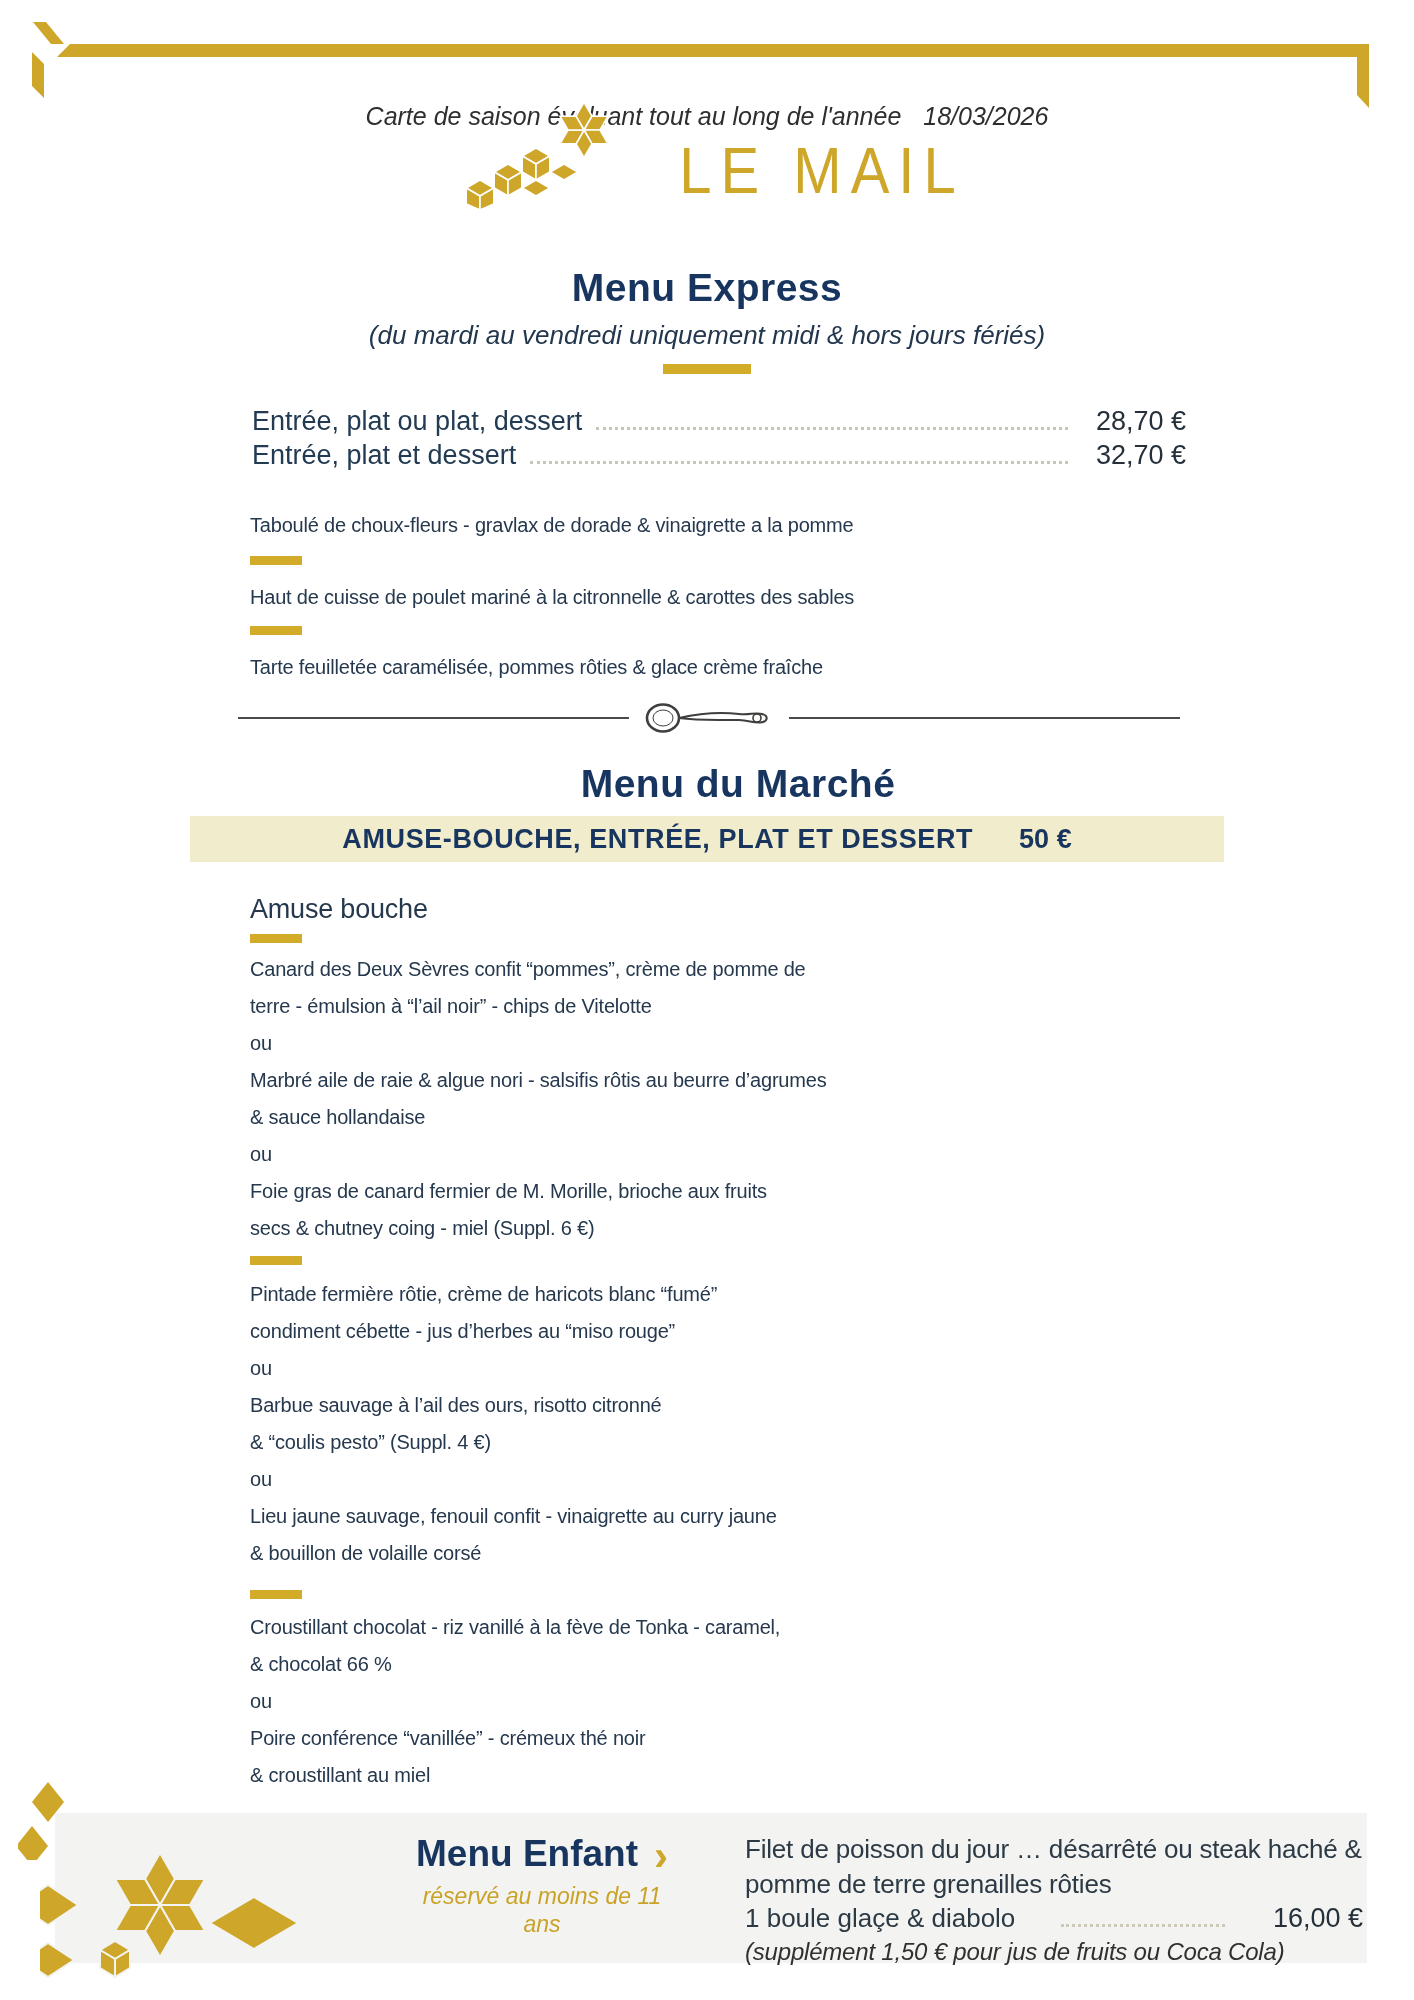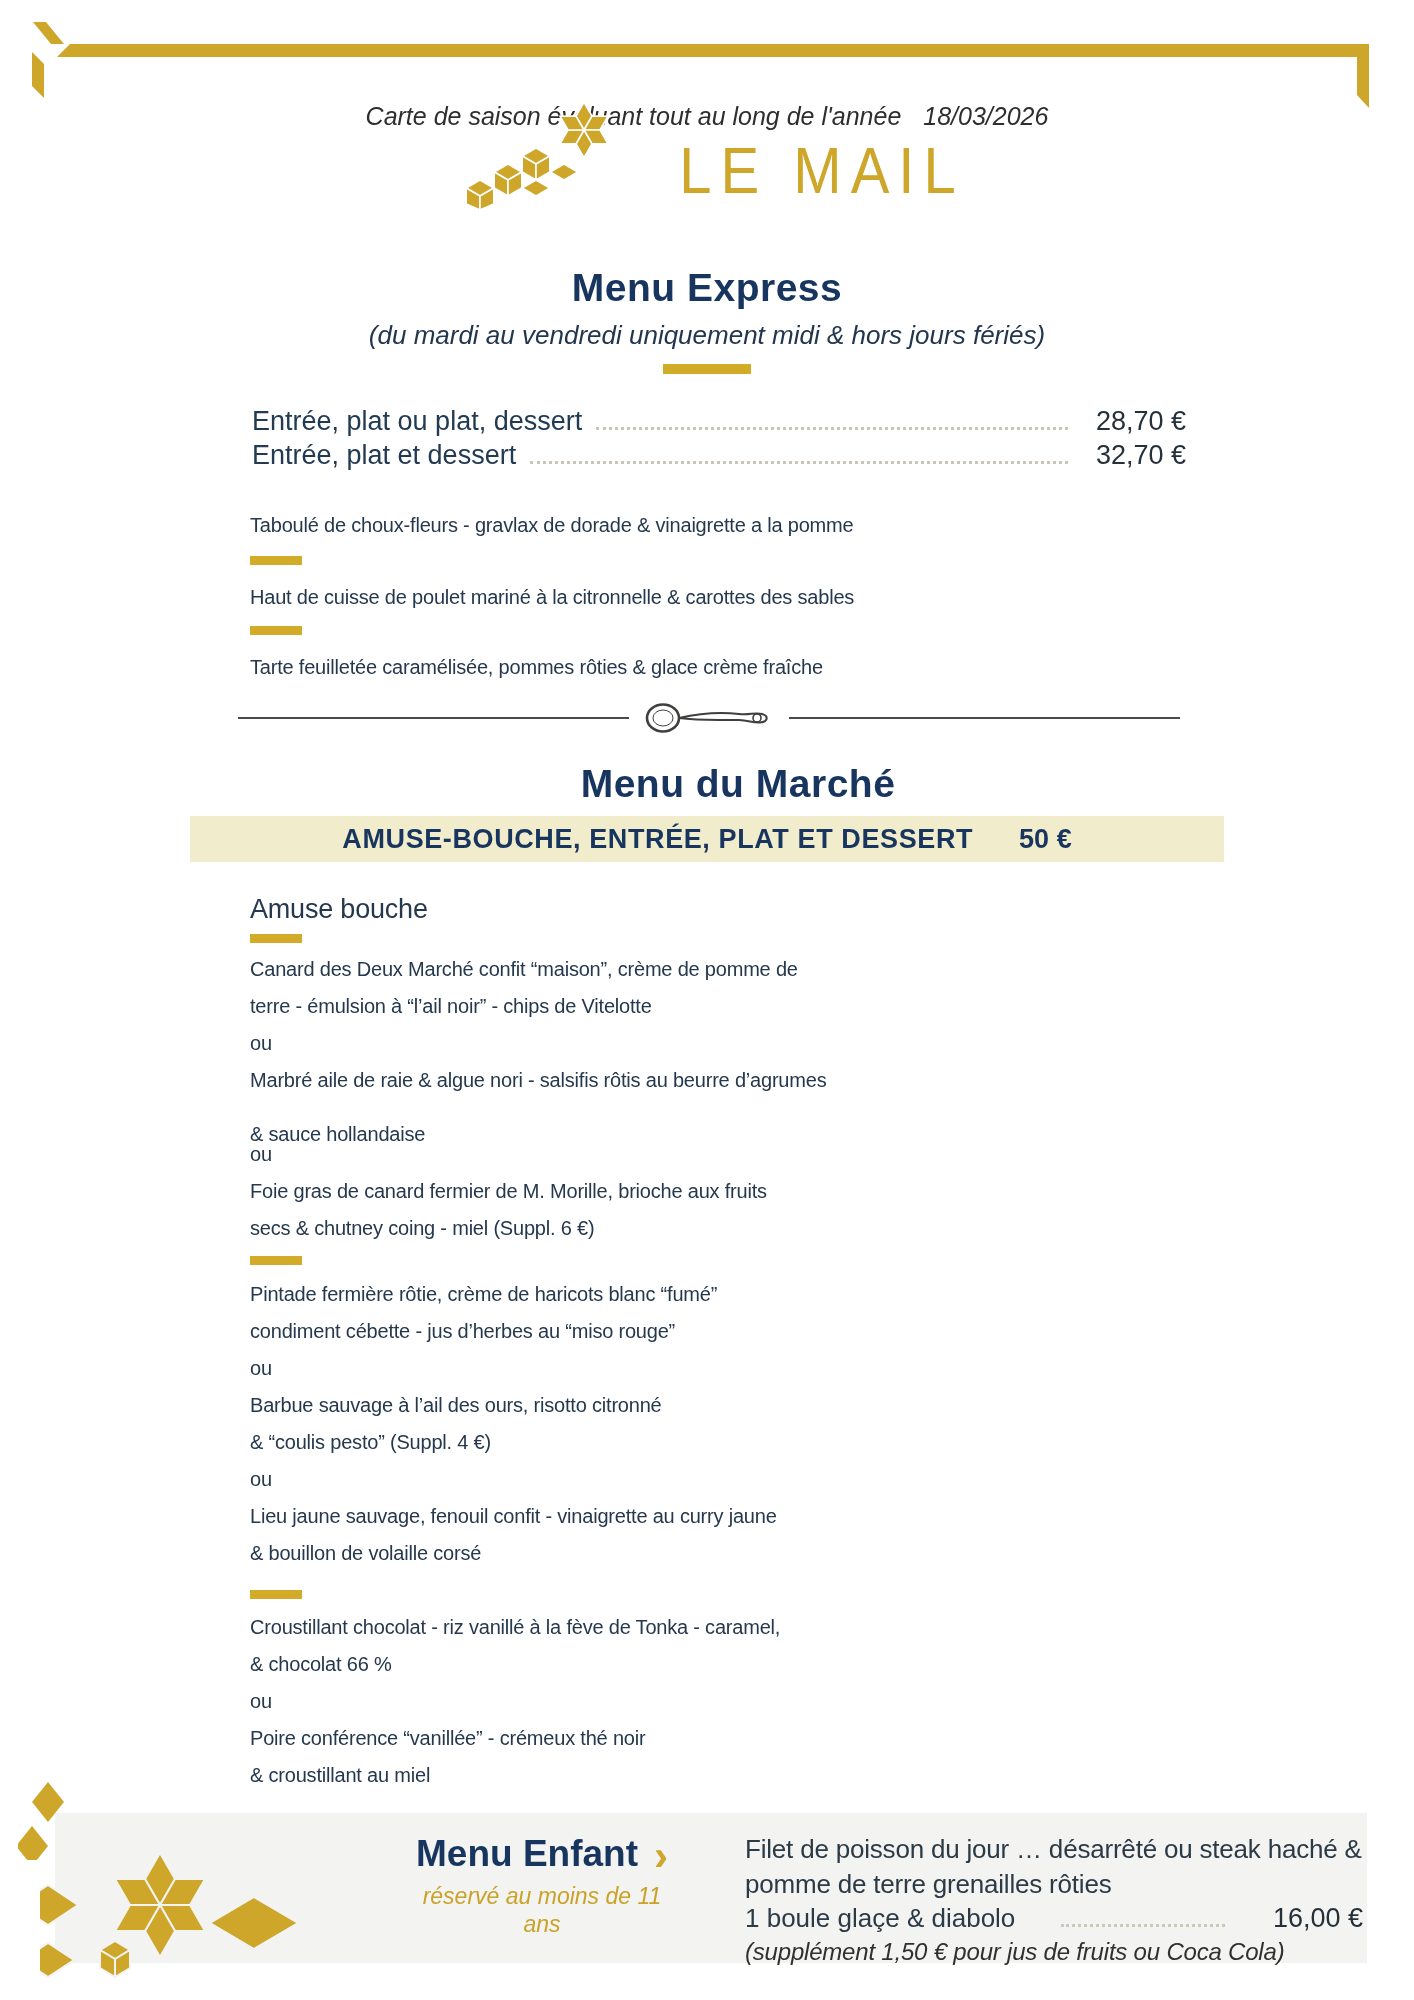--- a/index.html
+++ b/index.html
@@ -118,25 +118,25 @@
 
   <h1 class="abs center menu-title" style="top:762px;padding-left:31px;">Menu du Marché</h1>
   <div class="abs banner" style="top:816px;">
     <span class="b-lbl">AMUSE-BOUCHE, ENTRÉE, PLAT ET DESSERT</span>
     <span class="b-prc">50 €</span>
   </div>
 
   <div class="abs line" style="top:894px;font-size:27px;">Amuse bouche</div>
   <div class="abs gold-tick" style="top:934px;"></div>
 
-  <div class="abs line" style="top:958px;">Canard des Deux Marché confit “maison”, crème de pomme de</div>
+  <div class="abs line" style="top:958px;">Canard des Deux Sèvres confit “pommes”, crème de pomme de</div>
   <div class="abs line" style="top:995px;">terre - émulsion à “l’ail noir” - chips de Vitelotte</div>
   <div class="abs line" style="top:1032px;">ou</div>
   <div class="abs line" style="top:1069px;">Marbré aile de raie &amp; algue nori - salsifis rôtis au beurre d’agrumes</div>
-  <div class="abs line" style="top:1106px;margin-top:17px;">&amp; sauce hollandaise</div>
+  <div class="abs line" style="top:1106px;">&amp; sauce hollandaise</div>
   <div class="abs line" style="top:1143px;">ou</div>
   <div class="abs line" style="top:1180px;">Foie gras de canard fermier de M. Morille, brioche aux fruits</div>
   <div class="abs line" style="top:1217px;">secs &amp; chutney coing - miel (Suppl. 6 €)</div>
 
   <div class="abs gold-tick" style="top:1256px;"></div>
 
   <div class="abs line" style="top:1283px;">Pintade fermière rôtie, crème de haricots blanc “fumé”</div>
   <div class="abs line" style="top:1320px;">condiment cébette - jus d’herbes au “miso rouge”</div>
   <div class="abs line" style="top:1357px;">ou</div>
   <div class="abs line" style="top:1394px;">Barbue sauvage à l’ail des ours, risotto citronné</div>

